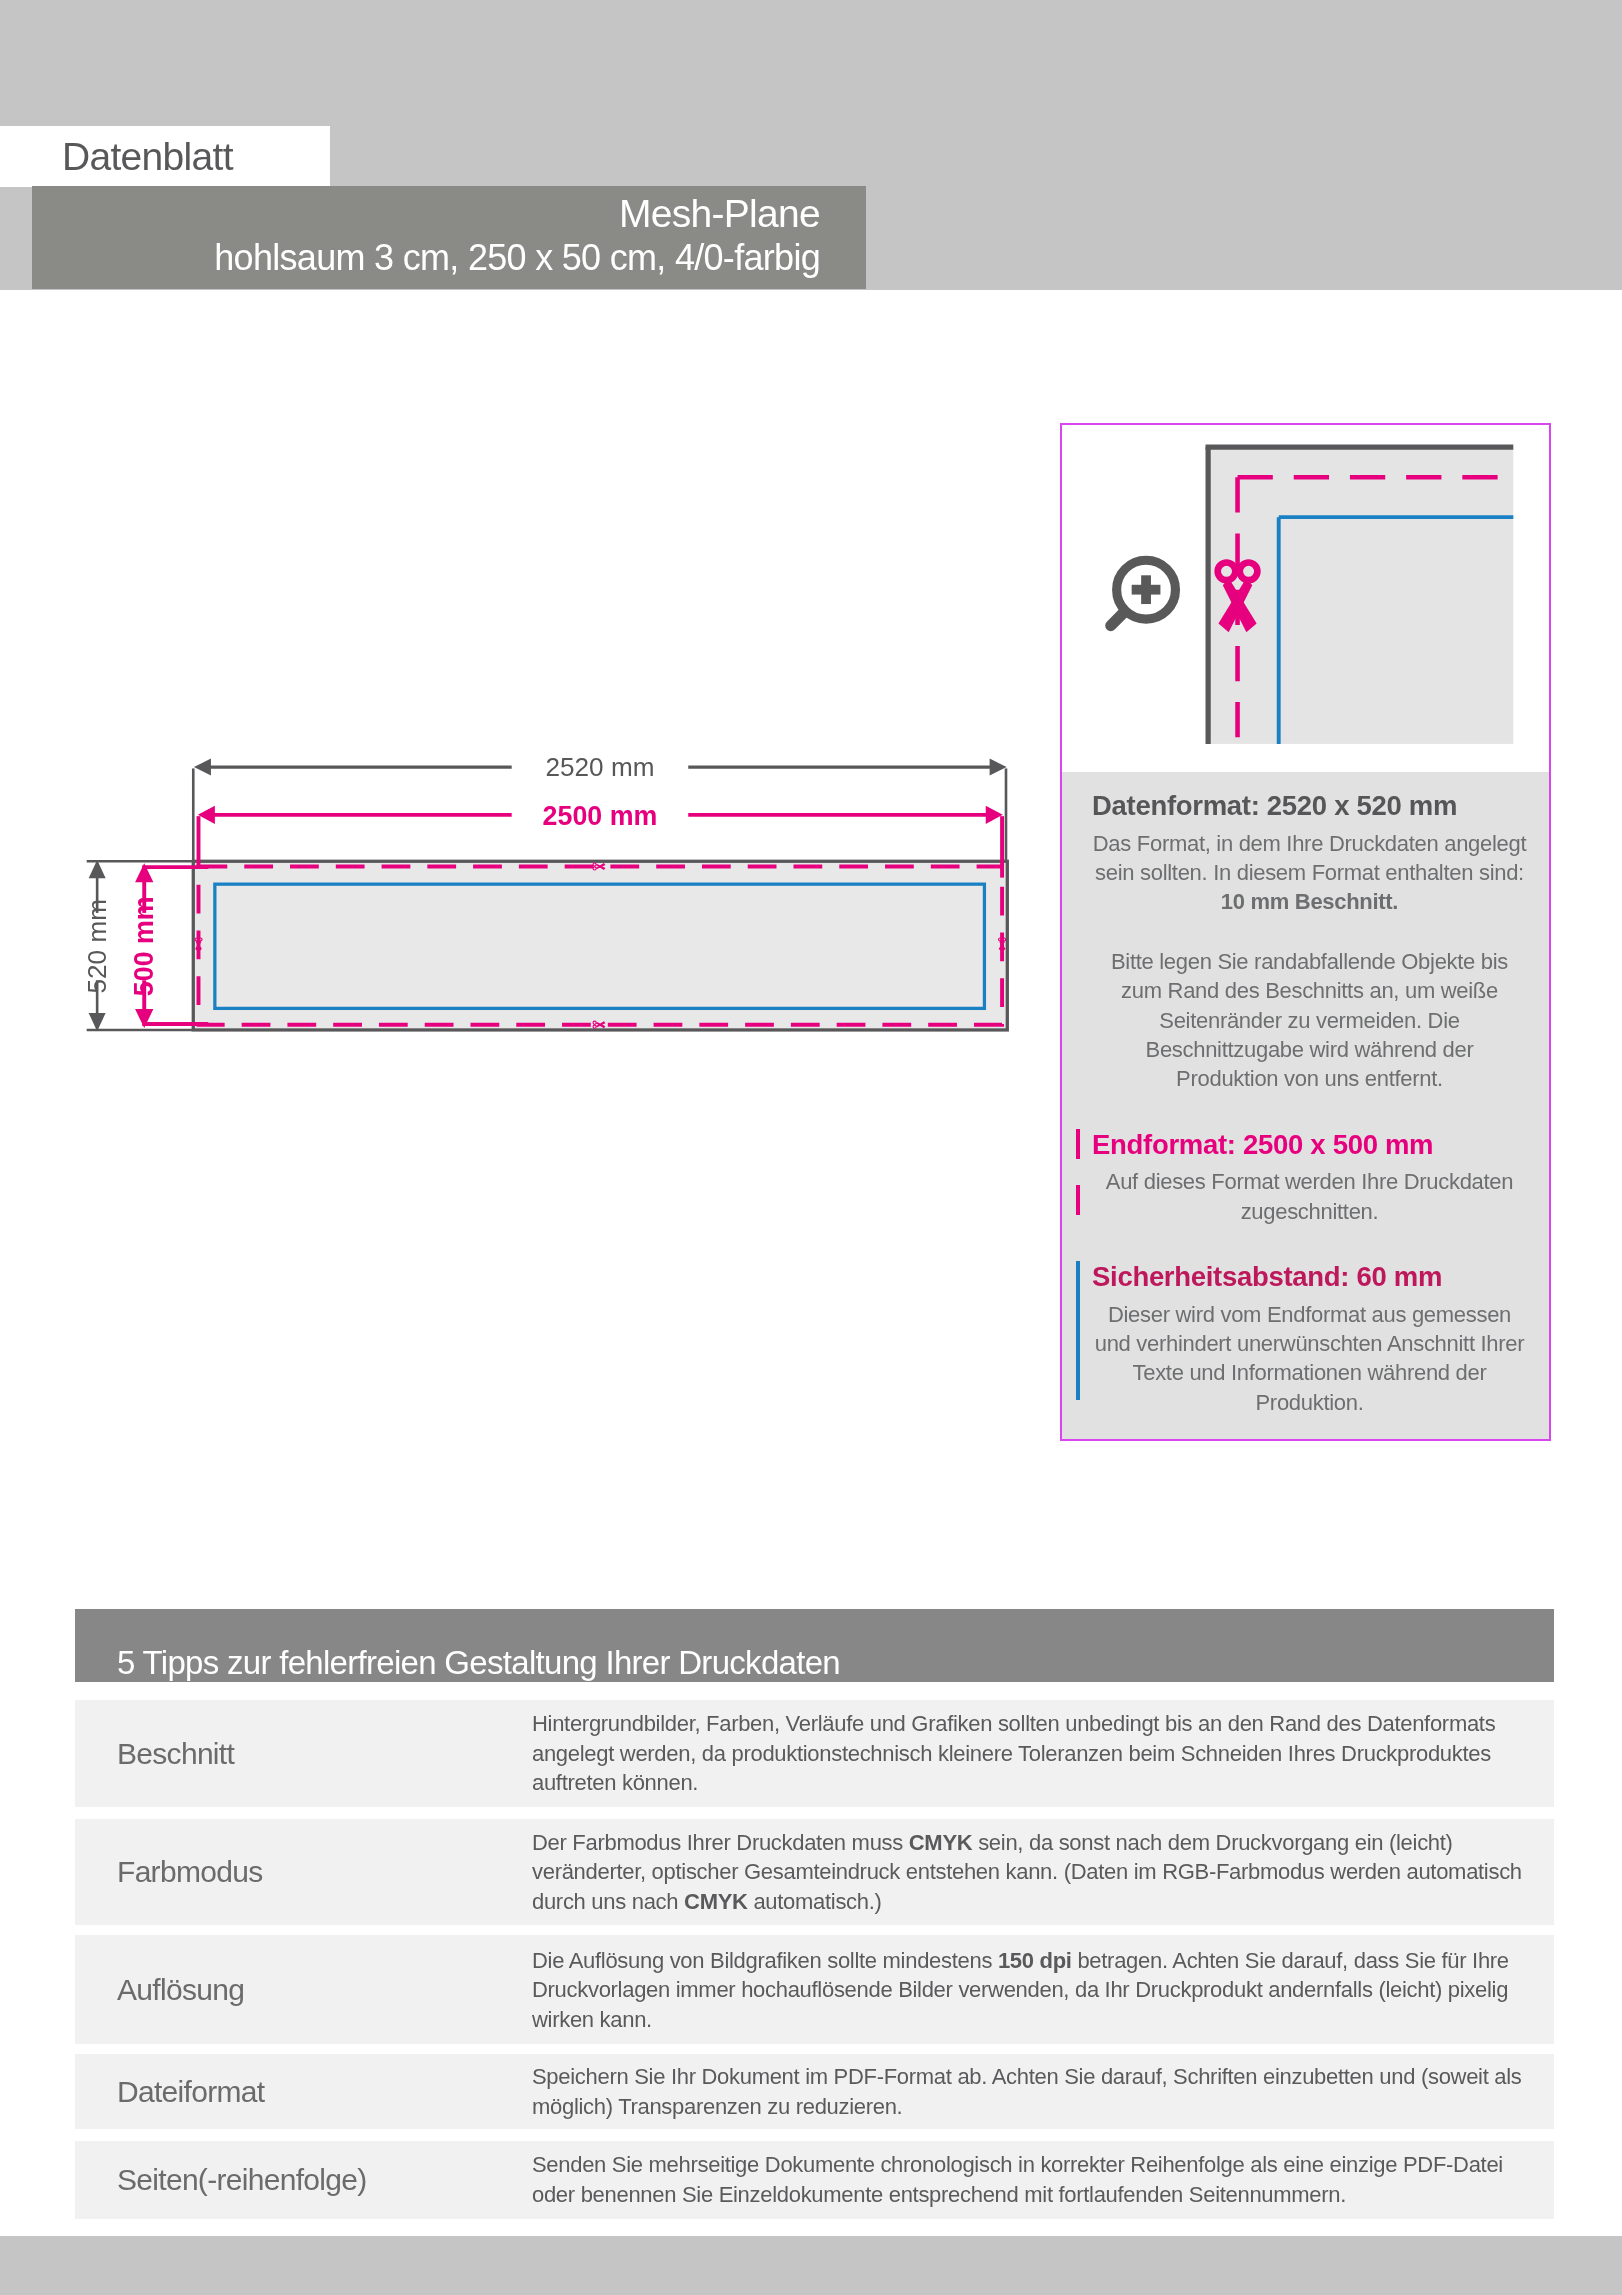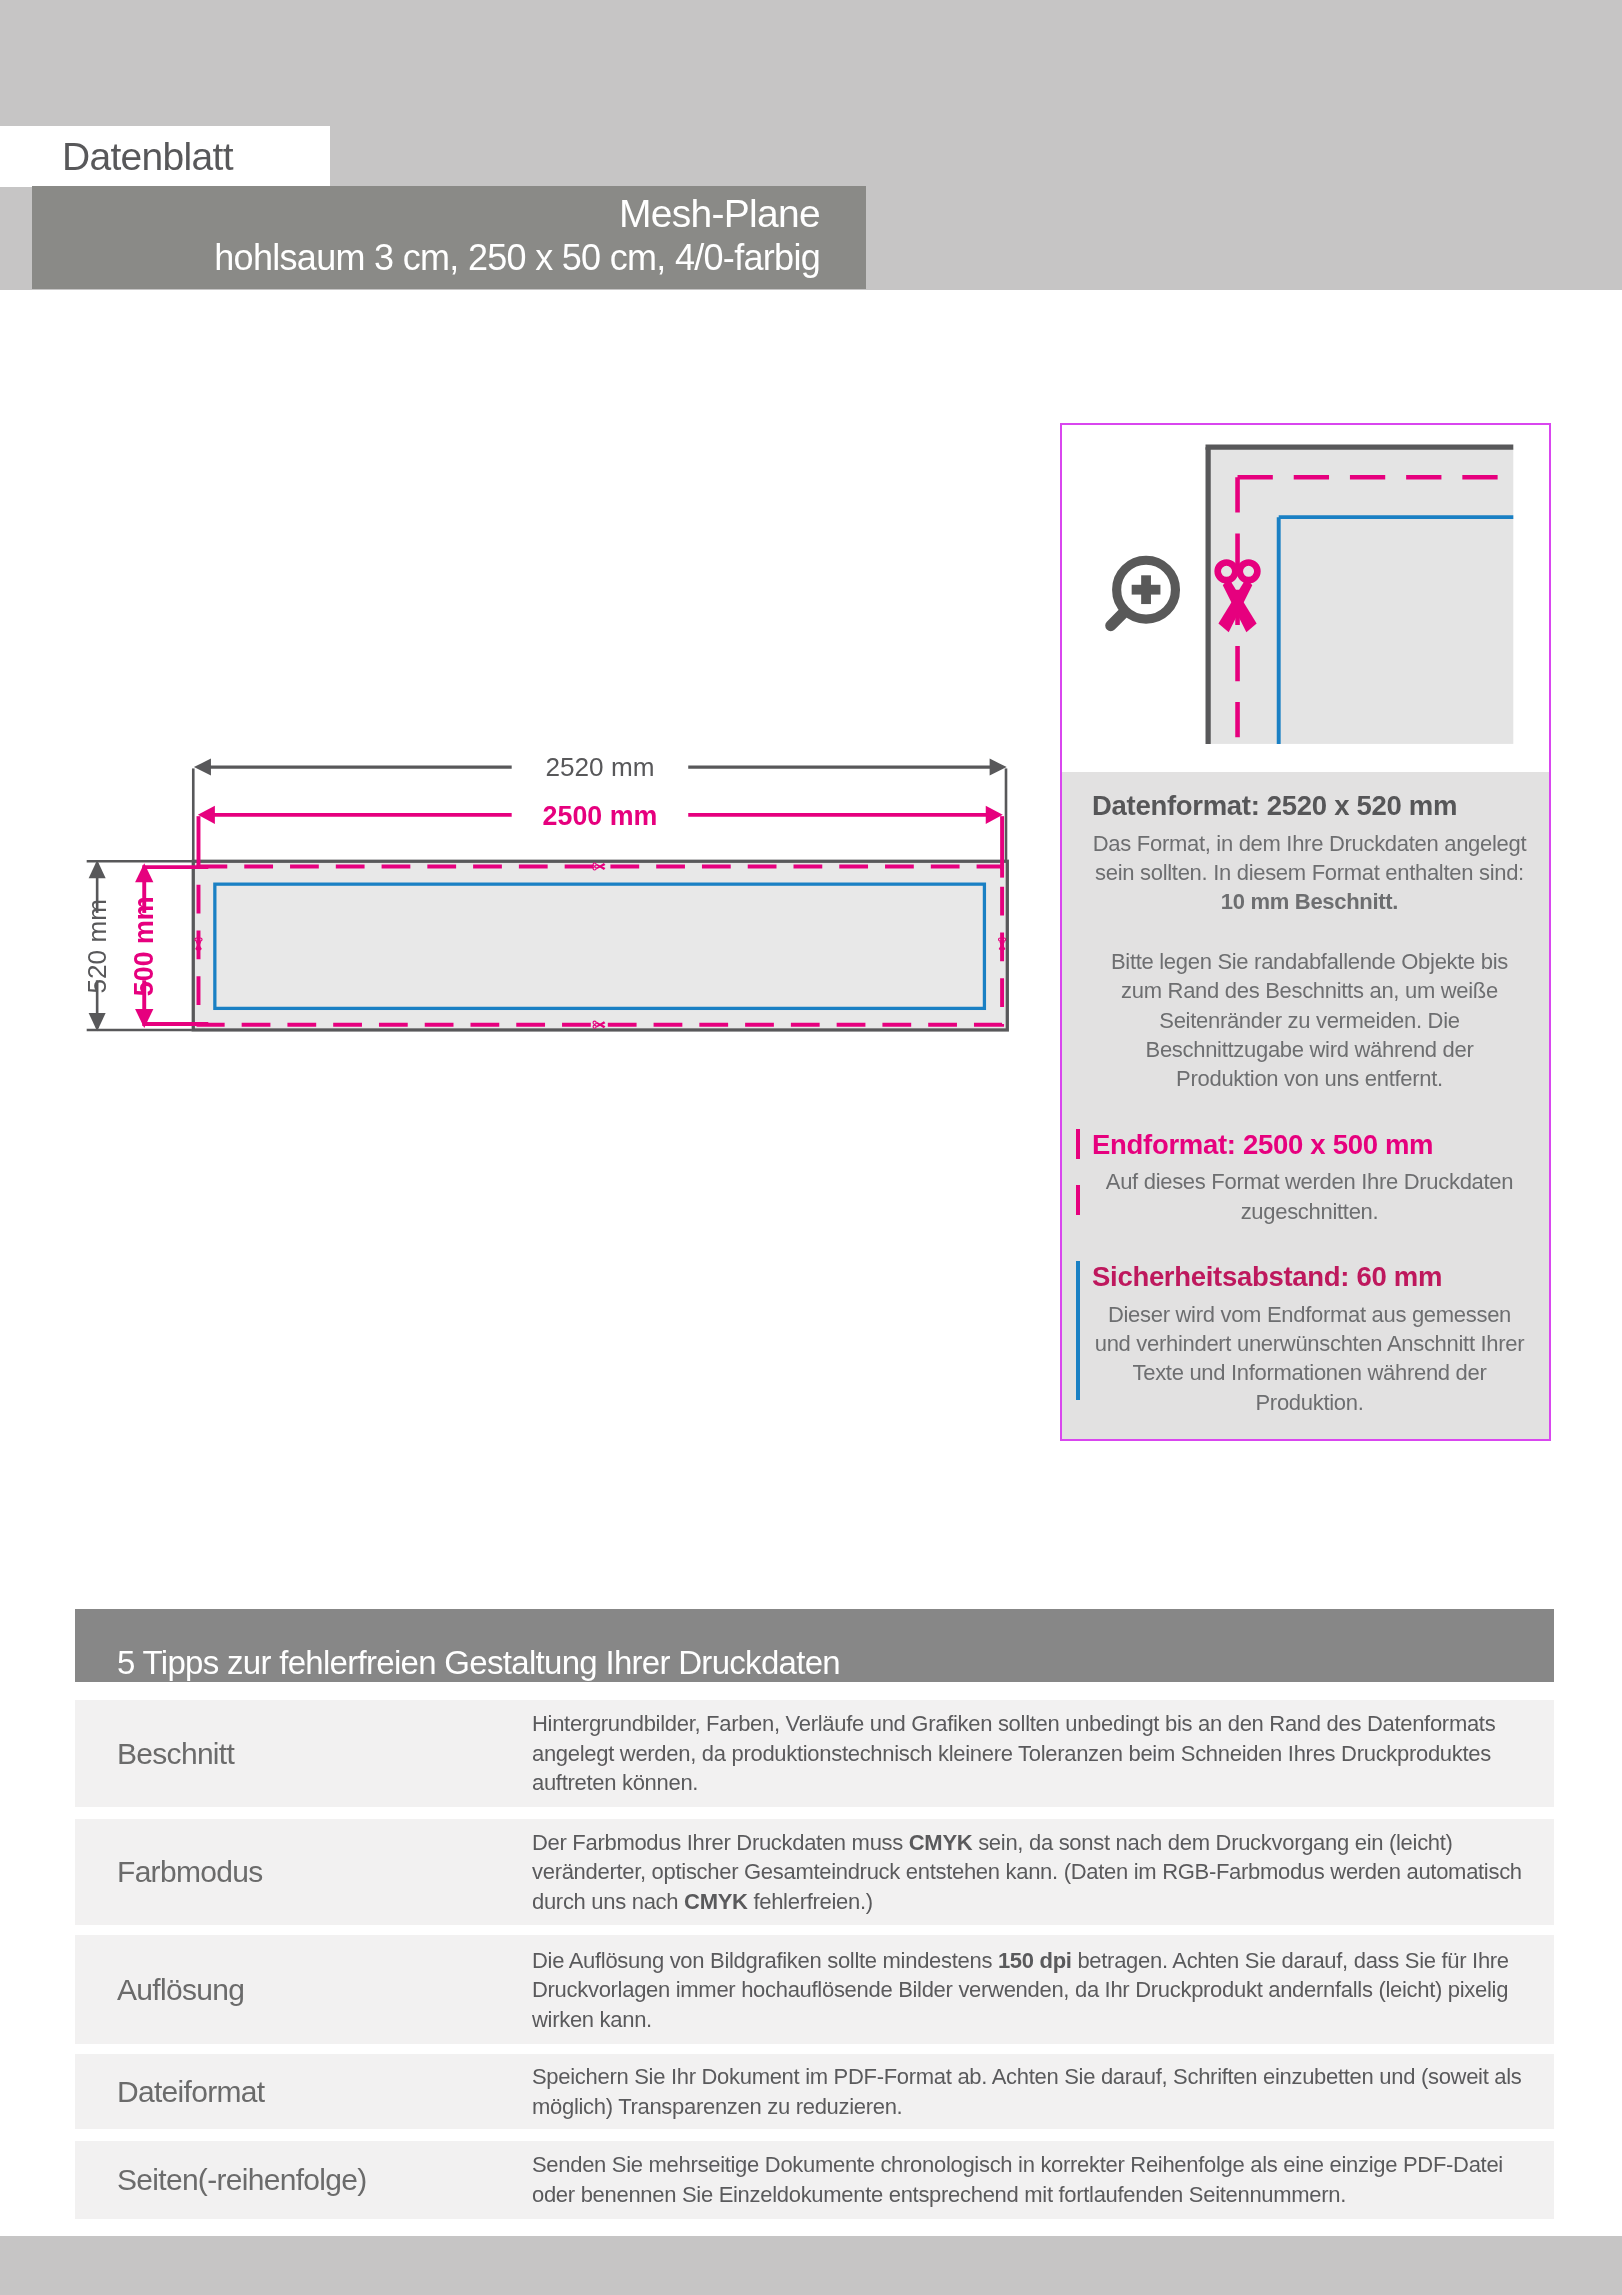--- a/index.html
+++ b/index.html
@@ -205,21 +205,21 @@
   <span>5 Tipps zur fehlerfreien Gestaltung Ihrer Druckdaten</span>
 </div>
 
 <div class="abs tips-rows">
   <div class="tip-row row-1">
     <div class="tip-label">Beschnitt</div>
     <div class="tip-body">Hintergrundbilder, Farben, Verläufe und Grafiken sollten unbedingt bis an den Rand des Datenformats angelegt werden, da produktionstechnisch kleinere Toleranzen beim Schneiden Ihres Druckproduktes auftreten können.</div>
   </div>
   <div class="tip-row row-2">
     <div class="tip-label">Farbmodus</div>
-    <div class="tip-body"><span>Der Farbmodus Ihrer Druckdaten muss </span><b>CMYK</b><span> sein, da sonst nach dem Druckvorgang ein (leicht) veränderter, optischer Gesamteindruck entstehen kann. (Daten im RGB-Farbmodus werden automatisch durch uns nach </span><b>CMYK</b><span> fehlerfreien.)</span></div>
+    <div class="tip-body"><span>Der Farbmodus Ihrer Druckdaten muss </span><b>CMYK</b><span> sein, da sonst nach dem Druckvorgang ein (leicht) veränderter, optischer Gesamteindruck entstehen kann. (Daten im RGB-Farbmodus werden automatisch durch uns nach </span><b>CMYK</b><span> automatisch.)</span></div>
   </div>
   <div class="tip-row row-3">
     <div class="tip-label">Auflösung</div>
     <div class="tip-body"><span>Die Auflösung von Bildgrafiken sollte mindestens </span><b>150 dpi</b><span> betragen. Achten Sie darauf, dass Sie für Ihre Druckvorlagen immer hochauflösende Bilder verwenden, da Ihr Druckprodukt andernfalls (leicht) pixelig wirken kann.</span></div>
   </div>
   <div class="tip-row row-4">
     <div class="tip-label">Dateiformat</div>
     <div class="tip-body">Speichern Sie Ihr Dokument im PDF-Format ab. Achten Sie darauf, Schriften einzubetten und (soweit als möglich) Transparenzen zu reduzieren.</div>
   </div>
   <div class="tip-row row-5">

